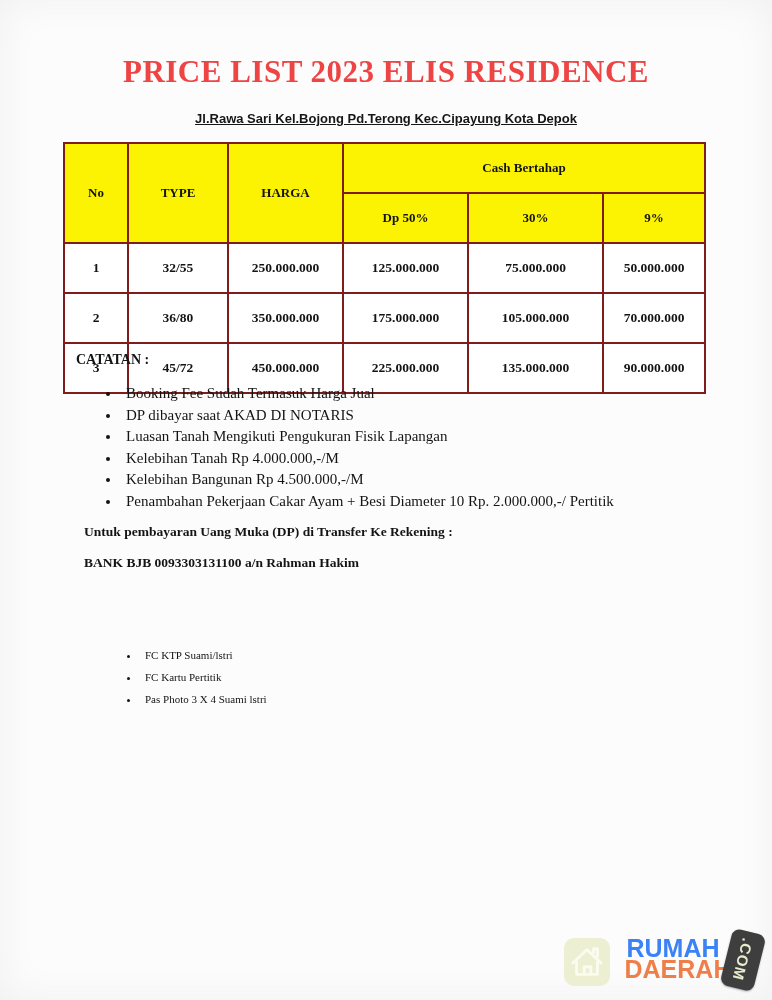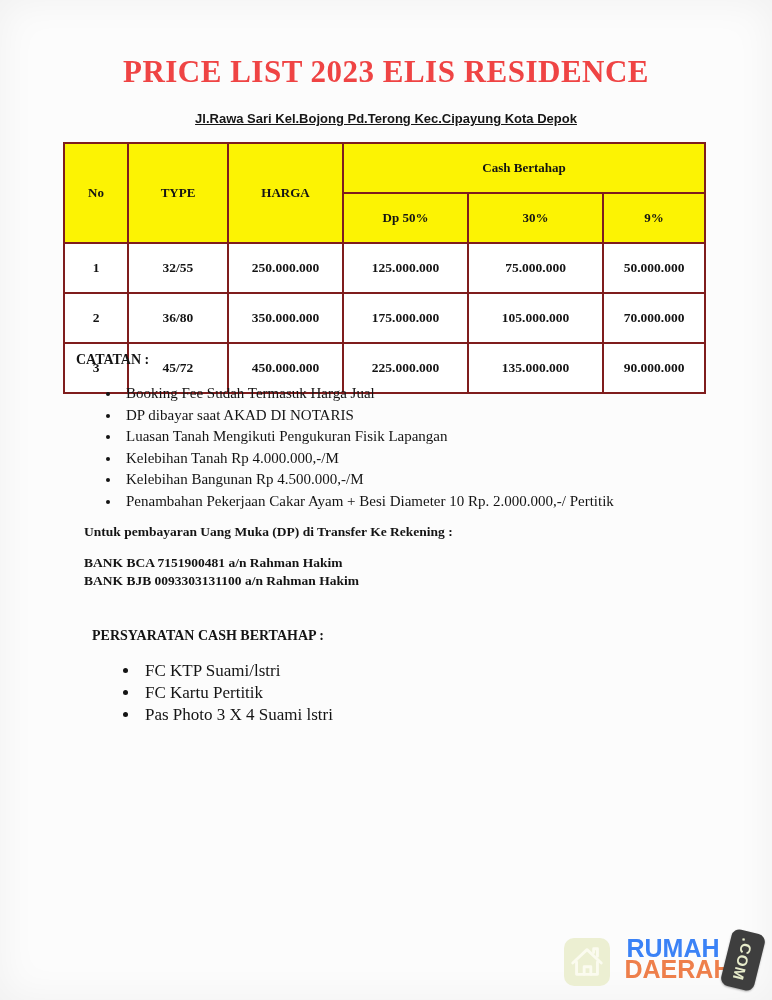--- a/index.html
+++ b/index.html
@@ -45,21 +45,21 @@
   .catatan ul { margin:15px 0 0 0; padding-left:45px; }
   .catatan li { font-size:15px; line-height:21.5px; padding-left:5px; }
 
   .payment { position:absolute; left:84px; top:524px; }
   .payment .heading { font-size:13.5px; font-weight:bold; }
   .payment .accounts { margin-top:14px; }
   .payment .acct { font-size:13.5px; font-weight:bold; line-height:17.5px; }
 
   .persyaratan { position:absolute; left:92px; top:628px; }
   .persyaratan ul { margin:16px 0 0 0; padding-left:48px; }
-  .persyaratan li { font-size:17px; line-height:22px; padding-left:5px; }
+  .persyaratan li { font-size:11px; line-height:22px; padding-left:5px; }
 
   
   .logo { position:absolute; left:558px; top:930px; width:210px; height:66px; }
   .logo-house {
     position:absolute; left:6px; top:8px; width:46px; height:48px;
     background:#ecefd2; border-radius:10px;
     display:flex; align-items:center; justify-content:center;
   }
   .logo-word {
     position:absolute; font-family:"Liberation Sans", sans-serif; font-weight:bold;
@@ -144,27 +144,25 @@
       <li>Luasan Tanah Mengikuti Pengukuran Fisik Lapangan</li>
       <li>Kelebihan Tanah Rp 4.000.000,-/M</li>
       <li>Kelebihan Bangunan Rp 4.500.000,-/M</li>
       <li>Penambahan Pekerjaan Cakar Ayam + Besi Diameter 10 Rp. 2.000.000,-/ Pertitik</li>
     </ul>
   </div>
 
   <div class="sec payment">
     <div class="heading">Untuk pembayaran Uang Muka (DP) di Transfer Ke Rekening :</div>
     <div class="accounts">
-      <div class="acct">BANK BCA 7151900481 a/n Rahman Hakim</div>
       <div class="acct">BANK BJB 0093303131100 a/n Rahman Hakim</div>
     </div>
   </div>
 
   <div class="sec persyaratan">
-    <h3 class="sec-heading">PERSYARATAN CASH BERTAHAP :</h3>
     <ul>
       <li>FC KTP Suami/lstri</li>
       <li>FC Kartu Pertitik</li>
       <li>Pas Photo 3 X 4 Suami lstri</li>
     </ul>
   </div>
 
   <div class="logo">
     <div class="logo-house">
       <svg width="38" height="38" viewBox="0 0 40 40" aria-hidden="true">

